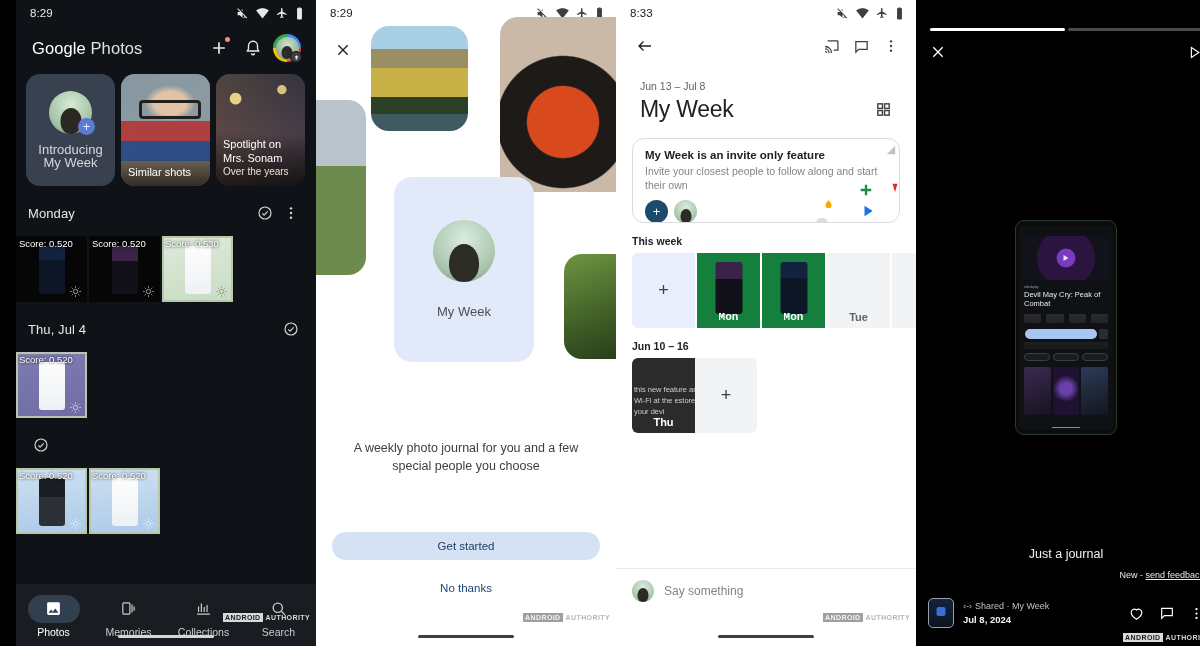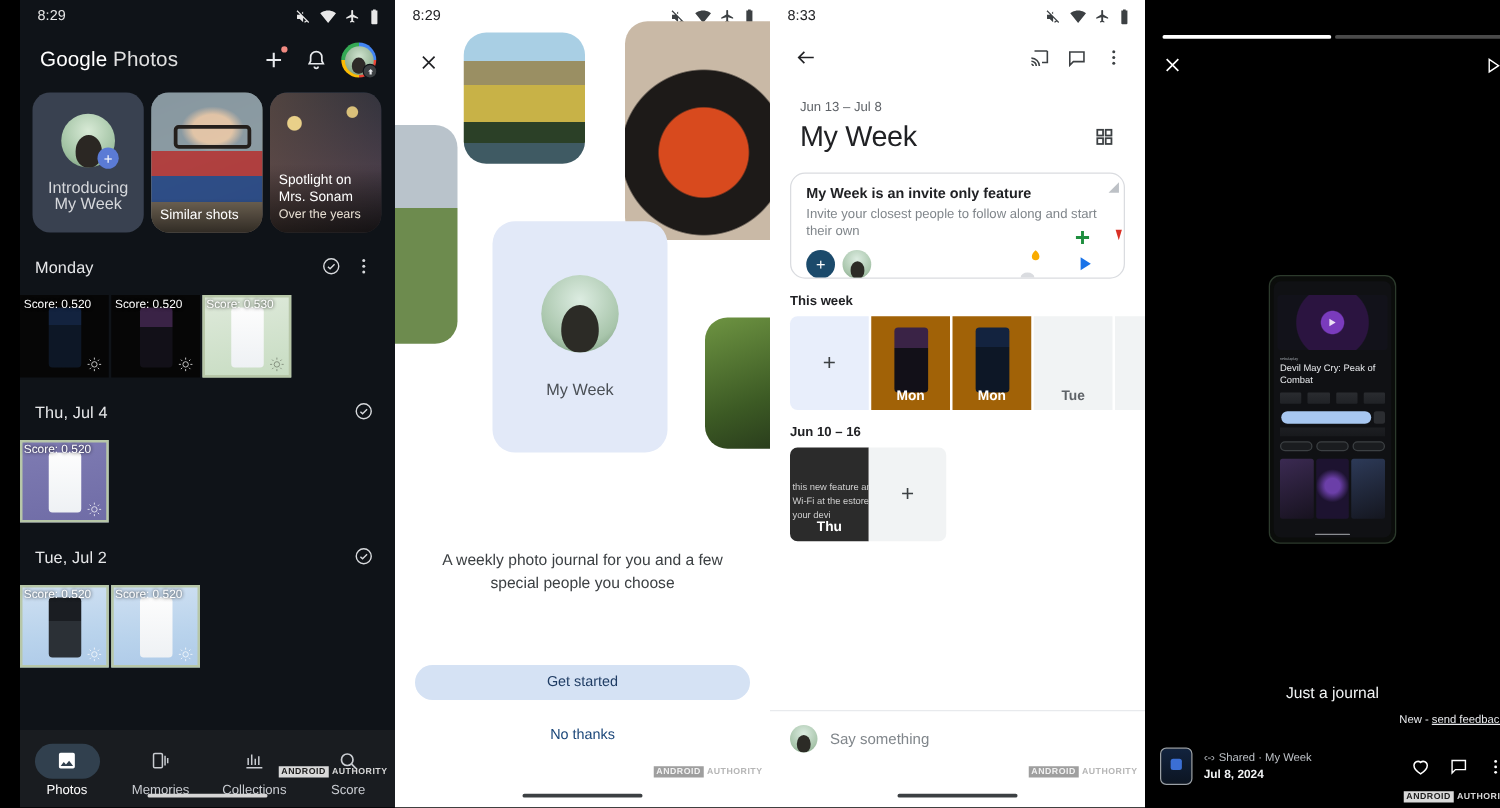--- a/index.html
+++ b/index.html
@@ -231,21 +231,21 @@
     width: 11px; height: 14px; transform: translateX(-50%);
     border-radius: 50% 50% 45% 45%; background: #2c2b26; }
   .deco { position: absolute; }
   .p3-sechead { font-size: 10.5px; color: #202124; font-weight: 700;
                 padding: 12px 0 6px 16px; }
   .p3-strip { display: flex; gap: 2px; padding-left: 16px; }
   .p3-tile { width: 63px; height: 75px; position: relative; overflow: hidden; flex: none; }
   .p3-tile.add { background: #e8eefb; border-radius: 6px 0 0 6px;
                  display: flex; align-items: center; justify-content: center;
                  color: #3c4043; font-size: 18px; }
-  .p3-tile.dark { background: #a16207; }
+  .p3-tile.dark { background: #15803d; font-family: Liberation Mono, monospace; }
   .p3-tile.empty { background: #f1f3f4; }
   .p3-tile .daylabel {
     position: absolute; left: 0; right: 0; bottom: 5px; text-align: center;
     font-size: 11px; font-weight: 700; color: #fff;
   }
   .p3-tile.empty .daylabel { color: #5f6368; }
   .p3-tile .phonemini {
     position: absolute; left: 50%; top: 46%; transform: translate(-50%,-50%);
     width: 27px; height: 52px; border-radius: 3px;
   }
@@ -463,21 +463,20 @@
         <div class="score">Score: 0.520</div>
         <div class="mini m-white"></div>
         <svg class="spark" viewBox="0 0 24 24" fill="none" stroke="#fff" stroke-width="1.4">
             <circle cx="12" cy="12" r="4"></circle>
             <path d="M12 2v3M12 19v3M2 12h3M19 12h3M5 5l2 2M17 17l2 2M19 5l-2 2M7 17l-2 2"></path>
           </svg>
       </div>
     </div>
 
     <div class="p1-section">
-      <div class="t">Tue, Jul 2</div>
       <div class="a">
         <svg width="16" height="16" viewBox="0 0 24 24" fill="none" stroke="#d7d9dc" stroke-width="1.7">
             <circle cx="12" cy="12" r="9"></circle>
             <path d="M8 12.5l2.6 2.6L16 9.5"></path>
           </svg>
       </div>
     </div>
     <div class="p1-grid">
       <div class="p1-thumb bg-blue sel">
         <div class="score">Score: 0.520</div>
@@ -523,21 +522,21 @@
         </div>
         <div class="nav-label">Collections</div>
       </div>
       <div class="nav-item">
         <div class="nav-pill">
           <svg width="17" height="17" viewBox="0 0 24 24" fill="none" stroke="#c9ccd1" stroke-width="1.9">
               <circle cx="11" cy="11" r="6.5"></circle>
               <path d="M16 16l5 5"></path>
             </svg>
         </div>
-        <div class="nav-label">Score</div>
+        <div class="nav-label">Search</div>
       </div>
     </div>
     <div class="home-indicator"></div>
     <div class="wm">
       <span class="a">ANDROID</span>
       <span class="b">AUTHORITY</span>
     </div>
   </div>
 
   <div class="panel p2">

